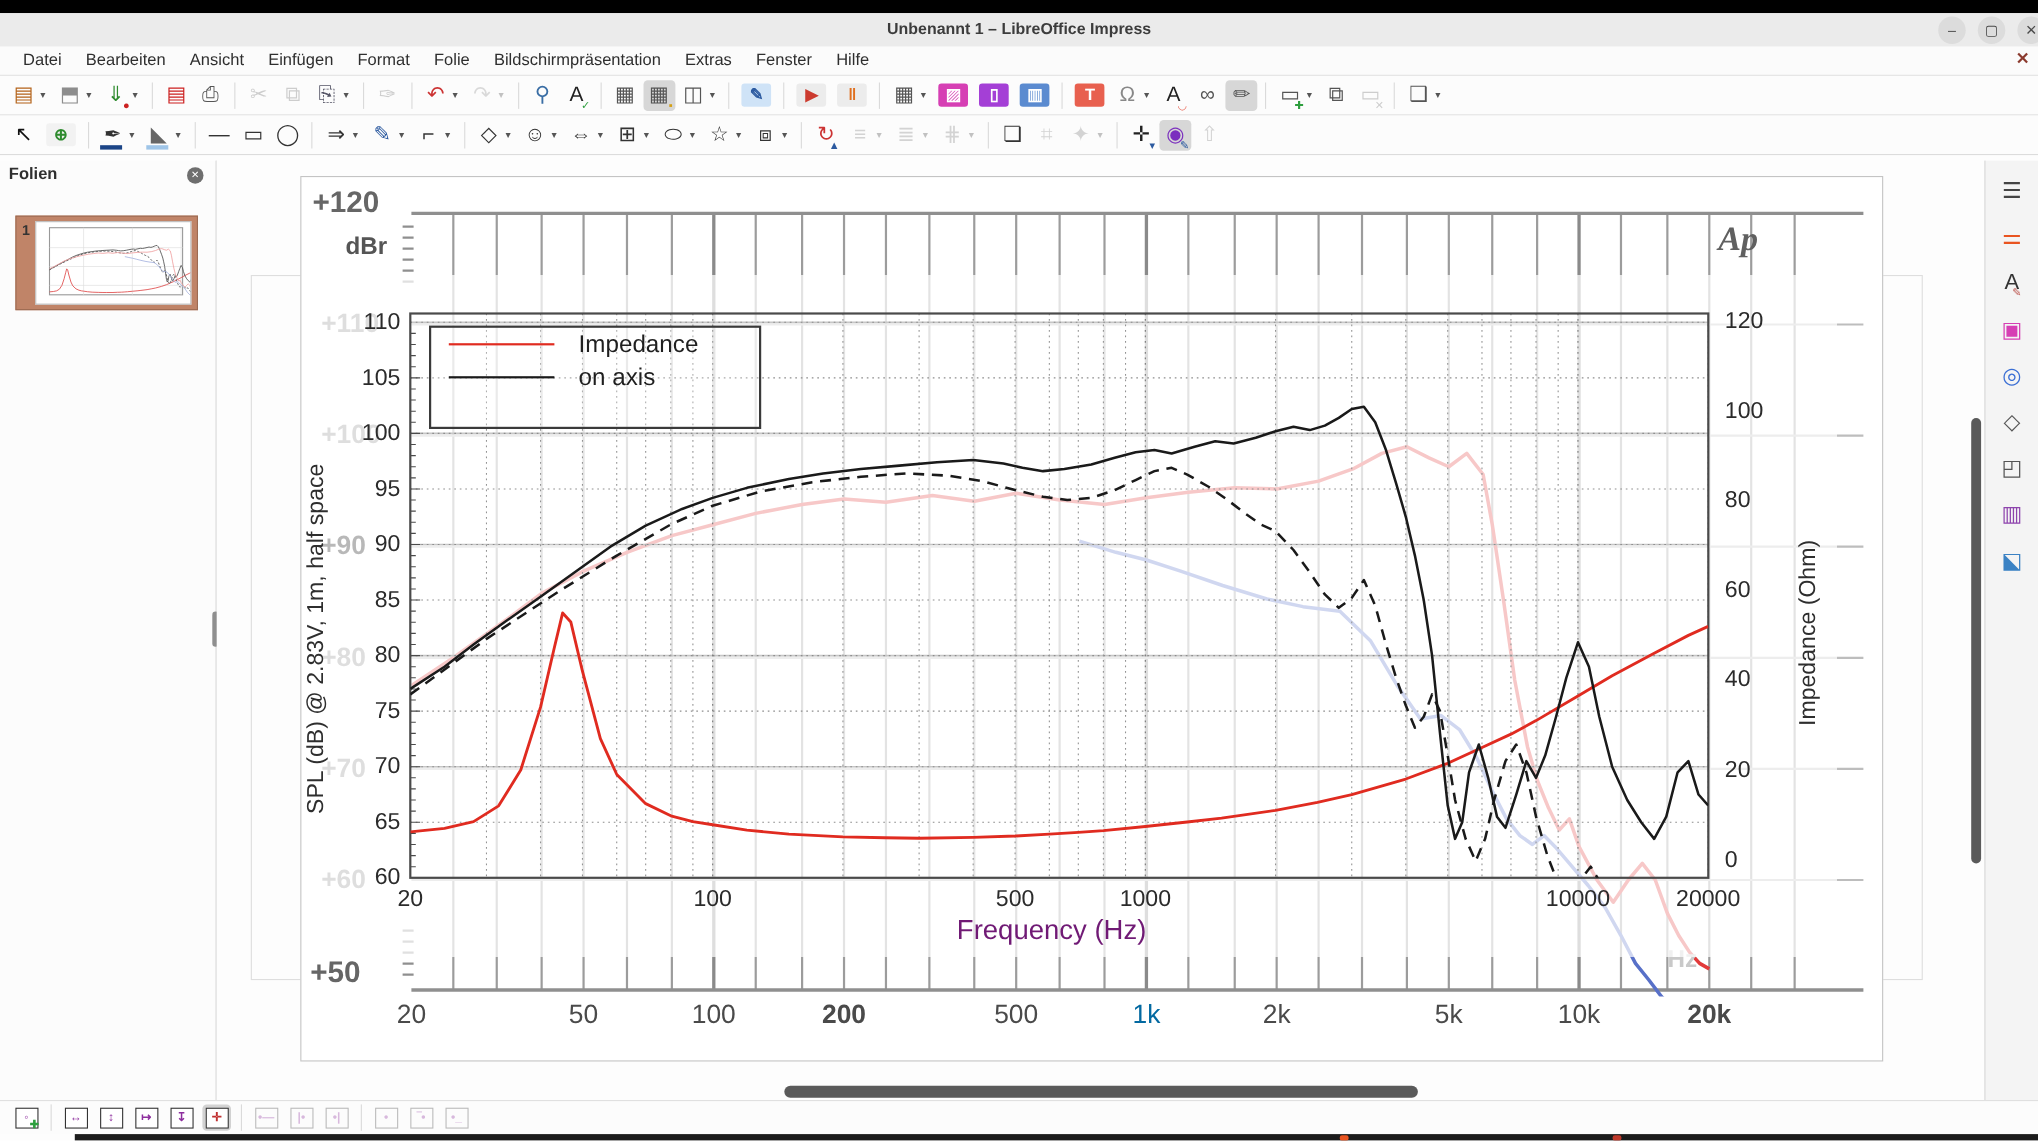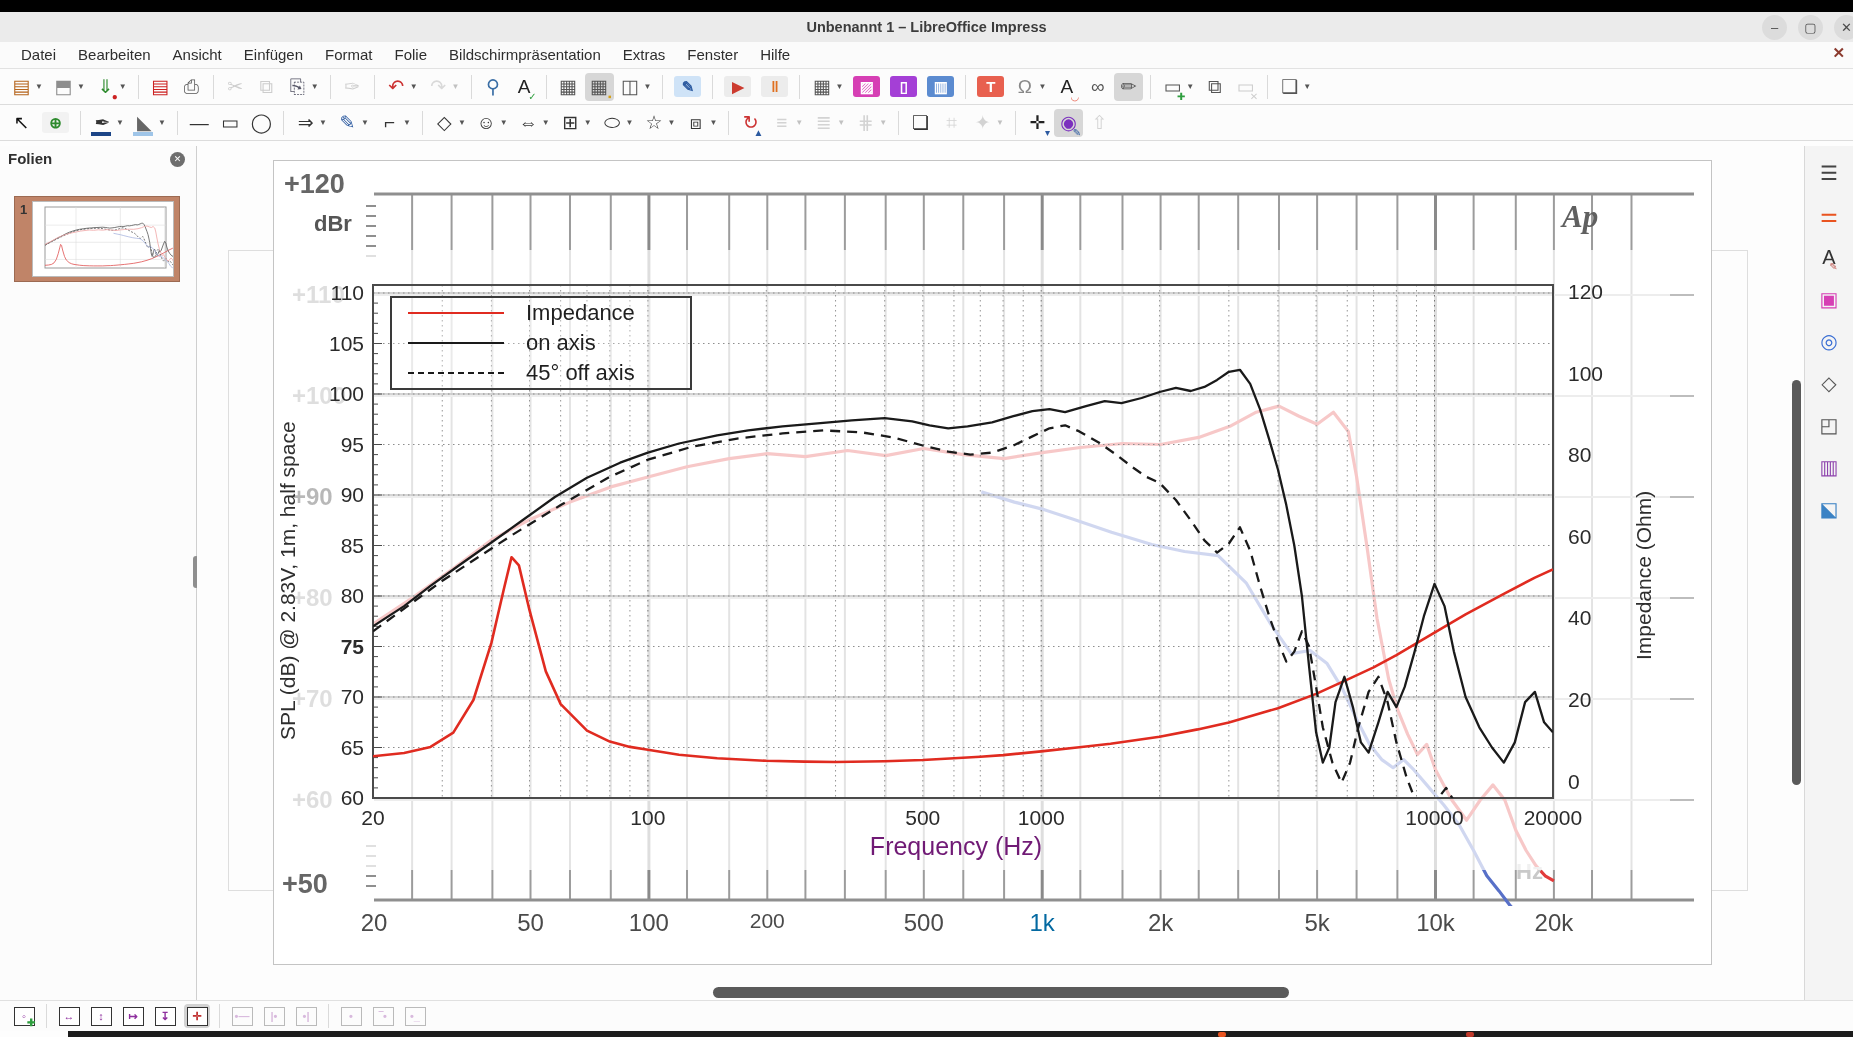--- a/index.html
+++ b/index.html
@@ -419,27 +419,27 @@
       <div class="bglabel" style="left: 1242px; top: 698px; font-size: 22px; color: rgb(201, 201, 201);">Hz</div>
       <div class="bglabel" style="left: 18px; top: 120px; font-size: 24px; color: rgb(138, 138, 138);">+110</div>
       <div class="bglabel" style="left: 18px; top: 221px; font-size: 24px; color: rgb(138, 138, 138);">+100</div>
       <div class="bglabel" style="left: 18px; top: 322px; font-size: 24px; color: #000000;">+90</div>
       <div class="bglabel" style="left: 18px; top: 423px; font-size: 24px; color: rgb(138, 138, 138);">+80</div>
       <div class="bglabel" style="left: 18px; top: 524px; font-size: 24px; color: rgb(138, 138, 138);">+70</div>
       <div class="bglabel" style="left: 18px; top: 625px; font-size: 24px; color: rgb(138, 138, 138);">+60</div>
       <div class="bglabel" style="left: 70px; top: 748px; font-size: 24px; color: rgb(74, 74, 74); width: 60px; text-align: center; font-weight: normal;">20</div>
       <div class="bglabel" style="left: 226.51px; top: 748px; font-size: 24px; color: rgb(74, 74, 74); width: 60px; text-align: center; font-weight: normal;">50</div>
       <div class="bglabel" style="left: 344.905px; top: 748px; font-size: 24px; color: rgb(74, 74, 74); width: 60px; text-align: center; font-weight: normal;">100</div>
-      <div class="bglabel" style="left: 463.3px; top: 748px; font-size: 21px; color: rgb(74, 74, 74); width: 60px; text-align: center; font-weight: normal;">200</div>
+      <div class="bglabel" style="left: 463.3px; top: 748px; font-size: 24px; color: rgb(74, 74, 74); width: 60px; text-align: center; font-weight: bold;">200</div>
       <div class="bglabel" style="left: 619.81px; top: 748px; font-size: 24px; color: rgb(74, 74, 74); width: 60px; text-align: center; font-weight: normal;">500</div>
       <div class="bglabel" style="left: 738.205px; top: 748px; font-size: 24px; color: #0369a1; width: 60px; text-align: center; font-weight: normal;">1k</div>
       <div class="bglabel" style="left: 856.6px; top: 748px; font-size: 24px; color: rgb(74, 74, 74); width: 60px; text-align: center; font-weight: normal;">2k</div>
       <div class="bglabel" style="left: 1013.11px; top: 748px; font-size: 24px; color: rgb(74, 74, 74); width: 60px; text-align: center; font-weight: normal;">5k</div>
       <div class="bglabel" style="left: 1131.5px; top: 748px; font-size: 24px; color: rgb(74, 74, 74); width: 60px; text-align: center; font-weight: normal;">10k</div>
-      <div class="bglabel" style="left: 1249.9px; top: 748px; font-size: 24px; color: rgb(74, 74, 74); width: 60px; text-align: center; font-weight: normal;">20k</div>
+      <div class="bglabel" style="left: 1249.9px; top: 748px; font-size: 24px; color: rgb(74, 74, 74); width: 60px; text-align: center; font-weight: bold;">20k</div>
     </div>
   <div class="abs" id="inset">
       <svg width="1394" height="620">
         <defs>
           <clipPath id="inclip">
             <rect x="97" y="35" width="1180" height="513"></rect>
           </clipPath>
         </defs>
         <line x1="97" y1="43" x2="1277" y2="43" stroke="#c6c6c6" stroke-width="1.5"></line>
         <line x1="97" y1="144" x2="1277" y2="144" stroke="#c6c6c6" stroke-width="1.5"></line>
@@ -537,21 +537,21 @@
         <polyline points="97.0,376.3 128.1,356.1 154.5,335.9 182.5,315.7 215.4,292.5 246.5,270.3 278.9,247.0 311.0,227.8 344.1,212.7 371.9,202.6 403.0,193.5 441.2,185.4 472.3,180.4 506.6,176.3 541.6,173.3 575.8,170.3 608.7,168.2 636.2,171.3 653.5,175.3 672.2,178.3 691.6,176.3 716.1,172.3 737.4,166.2 756.4,161.2 773.5,159.1 789.1,162.2 810.0,156.1 828.7,151.1 845.5,153.1 865.6,148.0 883.6,142.0 899.9,137.9 914.7,141.0 928.4,136.9 941.1,129.9 952.9,121.8 963.9,119.8 974.2,133.9 984.0,159.1 993.2,189.4 1002.0,219.8 1010.3,255.1 1018.3,295.5 1025.9,346.0 1033.1,416.7 1040.1,482.3 1046.8,512.6 1053.3,497.5 1059.5,452.1 1068.4,426.8 1076.9,457.1 1084.9,492.4 1092.6,502.6 1102.4,472.3 1111.6,441.9 1120.4,457.1 1128.7,436.9 1138.6,401.6 1147.9,366.2 1158.5,333.9 1168.5,356.1 1177.9,401.6 1189.6,447.0 1203.3,477.3 1216.0,497.5 1227.8,512.6 1238.8,492.4 1249.1,452.1 1258.9,441.9 1268.1,472.3 1276.9,482.3" fill="none" stroke="#1a1a1a" stroke-width="2.3" stroke-linejoin="round" clip-path="url(#inclip)"></polyline>
         <polyline points="97.0,381.3 166.3,330.8 235.5,285.4 284.7,255.1 333.8,226.8 371.9,209.7 416.7,196.5 462.5,188.4 506.6,183.4 547.8,180.4 585.9,182.4 617.0,187.4 646.8,195.5 672.2,201.6 694.2,204.6 716.1,202.6 737.4,195.5 756.4,186.4 773.5,178.3 789.1,175.3 803.3,181.4 822.7,192.5 840.1,204.6 855.8,216.7 870.3,226.8 883.6,232.9 899.9,250.0 914.7,270.3 928.4,290.4 941.1,302.6 952.9,293.5 963.9,277.3 974.2,300.6 984.0,335.9 993.2,366.2 1002.0,391.4 1010.3,411.6 1018.3,401.6 1025.9,381.3 1033.1,396.5 1040.1,436.9 1046.8,477.3 1056.4,512.6 1065.5,532.8 1074.1,512.6 1082.3,477.3 1092.6,441.9 1102.4,426.8 1111.6,452.1 1120.4,492.4 1130.7,527.8 1140.5,553.0 1149.7,568.2 1158.5,553.0 1170.1,537.9 1182.4,558.1 1196.6,583.4 1209.8,573.3 1222.0,593.4 1233.4,613.6 1238.8,623.8" fill="none" stroke="#1a1a1a" stroke-width="2.3" stroke-linejoin="round" clip-path="url(#inclip)" stroke-dasharray="10,7"></polyline>
       </svg>
       <div class="tick-label" style="left: 18px; top: 31px; width: 70px; text-align: right;">110</div>
       <div class="tick-label" style="left: 18px; top: 81.5px; width: 70px; text-align: right;">105</div>
       <div class="tick-label" style="left: 18px; top: 132px; width: 70px; text-align: right;">100</div>
       <div class="tick-label" style="left: 18px; top: 182.5px; width: 70px; text-align: right;">95</div>
       <div class="tick-label" style="left: 18px; top: 233px; width: 70px; text-align: right;">90</div>
       <div class="tick-label" style="left: 18px; top: 283.5px; width: 70px; text-align: right;">85</div>
       <div class="tick-label" style="left: 18px; top: 334px; width: 70px; text-align: right;">80</div>
-      <div class="tick-label" style="left: 18px; top: 384.5px; width: 70px; text-align: right; font-weight: bold;">75</div>
+      <div class="tick-label" style="left: 18px; top: 384.5px; width: 70px; text-align: right;">75</div>
       <div class="tick-label" style="left: 18px; top: 435px; width: 70px; text-align: right;">70</div>
       <div class="tick-label" style="left: 18px; top: 485.5px; width: 70px; text-align: right;">65</div>
       <div class="tick-label" style="left: 18px; top: 536px; width: 70px; text-align: right;">60</div>
       <div class="tick-label" style="left: 1292px; top: 30px;">120</div>
       <div class="tick-label" style="left: 1292px; top: 111.6px;">100</div>
       <div class="tick-label" style="left: 1292px; top: 193.2px;">80</div>
       <div class="tick-label" style="left: 1292px; top: 274.8px;">60</div>
       <div class="tick-label" style="left: 1292px; top: 356.4px;">40</div>
       <div class="tick-label" style="left: 1292px; top: 438px;">20</div>
       <div class="tick-label" style="left: 1292px; top: 519.6px;">0</div>
@@ -566,24 +566,20 @@
       <div class="vlabel" style="left: 1356px; top: 190px; height: 220px;">Impedance (Ohm)</div>
       <div id="legend" style="left: 114px; top: 46px; width: 298px; height: 90px;">
         <div class="leg-row" style="top: 30px;">
           <div class="leg-sample" style="border-top: 2.4px solid rgb(26, 26, 26);"></div>
           <span class="leg-text">on axis</span>
         </div>
         <div class="leg-row" style="top: 0px;">
           <div class="leg-sample" style="border-top: 2.4px solid rgb(224, 43, 32);"></div>
           <span class="leg-text">Impedance</span>
         </div>
-        <div class="leg-row" style="top: 60px;">
-          <div class="leg-sample" style="border-top: 2.2px dashed rgb(26, 26, 26);"></div>
-          <span class="leg-text">45° off axis</span>
-        </div>
       </div>
     </div>
 
   <div class="abs" id="hscroll"></div>
   <div class="abs" id="vscroll"></div>
   <div class="abs" id="sidebar">
       <div class="sb-item">
         <span style="color: rgb(68, 68, 68); position: relative;">☰</span>
       </div>
       <div class="sb-item">

